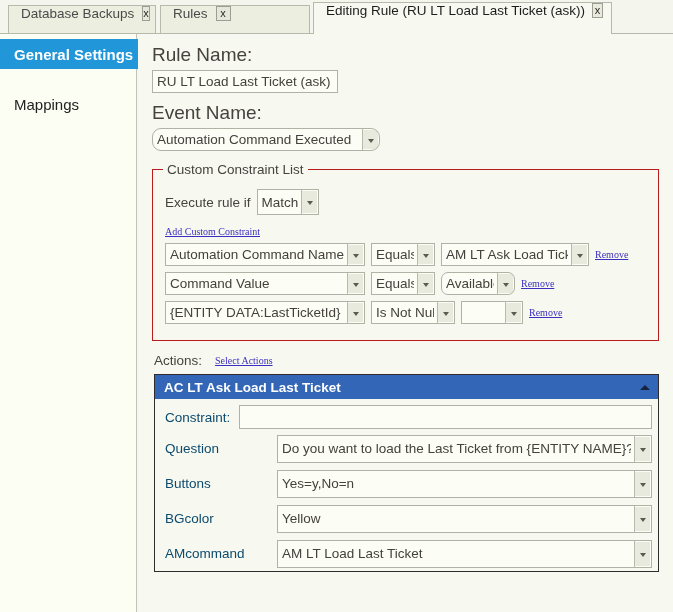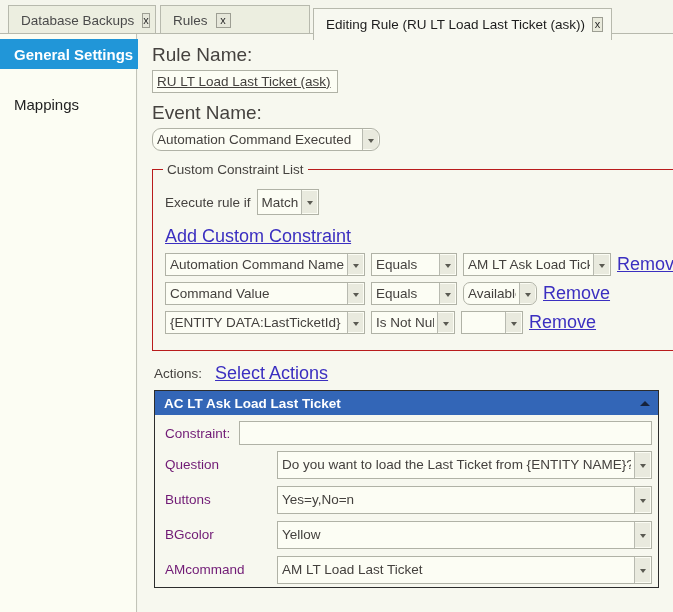--- a/index.html
+++ b/index.html
@@ -33,29 +33,28 @@
   }
   .tab {
     position: absolute;
     top: 5px;
     height: 29px;
     box-sizing: border-box;
     border: 1px solid #b7b9ad;
     border-bottom: none;
     background: #eceee0;
     display: flex;
-    align-items: center;
     padding: 0 8px 0 12px;
     font-size: 13.5px;
     color: #4a4a4a;
     white-space: nowrap;
     cursor: pointer;
   }
   .tab.active {
-    top: 8px;
+    top: 2px;
     height: 32px;
     background: #f7f8f0;
     color: #1c1c1c;
     z-index: 5;
     border-color: #b7b9ad;
   }
   .tab-label { margin-right: 8px; }
   .tab.active .tab-label { margin-right: 7px; }
   .tab-close {
     width: 15px; height: 15px;
@@ -169,21 +168,21 @@
   }
   .selwrap::before {
     content: "";
     position: absolute;
     right: 1px; top: 1px; bottom: 1px;
     width: 16px;
     border-left: 1px solid #b8bab0;
     pointer-events: none;
   }
 
-  #rule-name-input { width: 186px; text-decoration: underline; }
+  #rule-name-input { width: 186px; }
   #event-name-select { width: 228px; border-radius: 9px; }
 
   
   fieldset.ccl {
     margin: 11px 14px 12px 0;
     padding: 6px 10px 10px 10px;
     border: 1px solid #b91c1c;
     background: transparent;
   }
   fieldset.ccl > legend {
@@ -195,33 +194,34 @@
     display: flex;
     align-items: center;
     margin: 6px 0 2px 2px;
     font-size: 13.5px;
     color: #45423f;
   }
   #matches-select { width: 62px; height: 26px; }
   .link {
     color: #3b2fc0;
     text-decoration: underline;
-    font-size: 18px;
-    cursor: pointer;
+    font-size: 10px;
+    cursor: pointer;
+    font-family: Liberation Serif, serif;
   }
   .addlink { display: inline-block; margin: 9px 0 6px 2px; }
 
   .crow {
     display: flex;
     align-items: center;
     margin: 0 0 6px 2px;
     gap: 6px;
   }
   .crow .s-field { width: 200px; }
-  .crow .s-op { width: 86px; }
+  .crow .s-op { width: 64px; }
   .crow .s-val-a { width: 148px; }
   .crow .s-val-b { width: 74px; border-radius: 7px; }
   .crow .s-val-c { width: 62px; }
   .crow .s-op-wide { width: 84px; }
 
   
   .actions-row {
     margin: 11px 0 6px 2px;
     font-size: 13.5px;
     color: #45423f;
@@ -256,21 +256,21 @@
   .prow {
     display: flex;
     align-items: center;
     padding: 0 6px 0 10px;
     height: 35px;
   }
   .prow.first { height: 28px; padding-top: 4px; }
   .prow .pname {
     width: 112px;
     font-size: 13.5px;
-    color: #701a75;
+    color: #0c4a6e;
     flex: 0 0 auto;
   }
   .prow .pname.inline { width: 74px; }
   .prow .pfield { flex: 1 1 auto; }
   .prow input.txt { width: 100%; height: 24px; }
   .prow select.sel { width: 100%; height: 28px; }
   .prow .selwrap { display: block; width: 100%; }
 </style>
 </head>
 <body>

